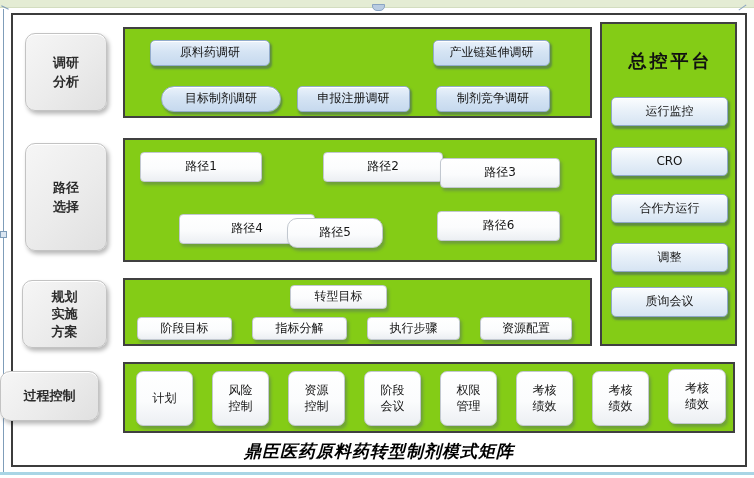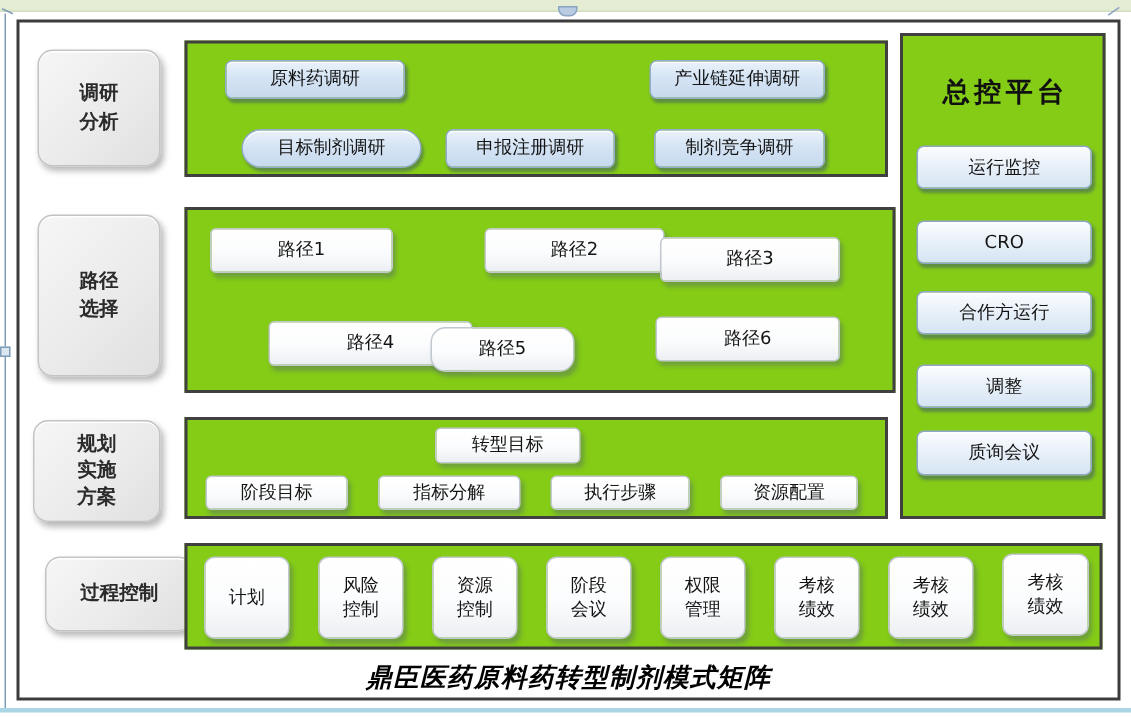--- a/index.html
+++ b/index.html
@@ -82,21 +82,21 @@
 
 <div class="abs frame"></div>
 
 <div class="abs grey-box" style="left:25px;top:33px;width:82px;height:78px;">调研
 分析</div>
 <div class="abs grey-box" style="left:25px;top:143px;width:82px;height:108px;">路径
 选择</div>
 <div class="abs grey-box" style="left:22px;top:280px;width:85px;height:68px;line-height:1.35;">规划
 实施
 方案</div>
-<div class="abs grey-box" style="left:30px;top:371px;width:99px;height:50px;">过程控制</div>
+<div class="abs grey-box" style="left:0;top:371px;width:99px;height:50px;">过程控制</div>
 
 <div class="abs panel" style="left:123px;top:27px;width:469px;height:91px;">
   <div class="abs btn btn-blue" style="left:25px;top:11px;width:120px;height:26px;">原料药调研</div>
   <div class="abs btn btn-blue" style="left:308px;top:11px;width:117px;height:26px;">产业链延伸调研</div>
   <div class="abs btn btn-blue" style="left:36px;top:57px;width:120px;height:26px;border-radius:13px;">目标制剂调研</div>
   <div class="abs btn btn-blue" style="left:172px;top:57px;width:113px;height:26px;">申报注册调研</div>
   <div class="abs btn btn-blue" style="left:311px;top:57px;width:114px;height:26px;">制剂竞争调研</div>
 </div>
 
 <div class="abs panel" style="left:123px;top:138px;width:474px;height:124px;">

